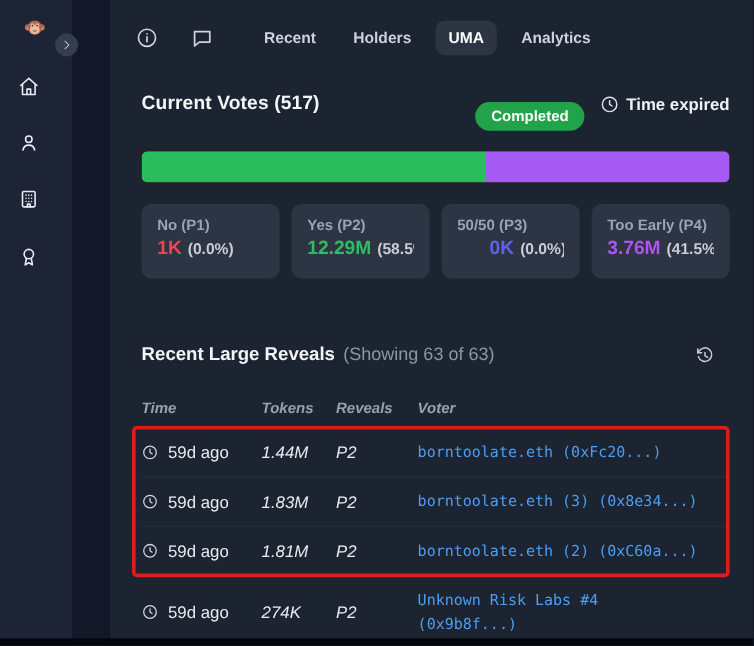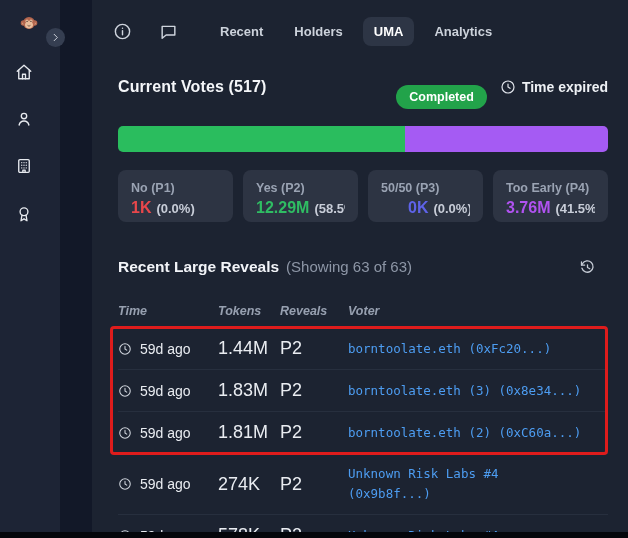--- a/index.html
+++ b/index.html
@@ -36,42 +36,42 @@
   .badge { font-size:12.5px; font-weight:600; color:#ffffff; padding:5px 13px; border-radius:999px;margin-top:20px; }
   .time-expired { display:flex; align-items:center; margin-left:13px; color:#eef1f5; font-size:14px; font-weight:600; }
   .time-expired .clock { width:16px; height:16px; margin-right:6px; color:#dfe3ea; }
   .time-expired svg { width:16px; height:16px; }
 
   .vote-bar { margin-top:17px; height:26px; border-radius:5px; overflow:hidden; display:flex; }
   .vote-bar .seg-green { height:100%; }
   .vote-bar .seg-purple { height:100%; flex:1; }
 
   .cards { margin-top:18px; display:grid; grid-template-columns:repeat(4,1fr); gap:10px; }
-  .card { background:#2d3443; border-radius:8px; padding:11px 13px 12px; height:52px; overflow:hidden; }
+  .card { background:#2d3443; border-radius:8px; padding:11px 13px 12px; height:62px; overflow:hidden; }
   .card-label { font-size:12.5px; color:#9aa3b3; font-weight:600; white-space:nowrap; }
   .card-value-row { margin-top:4px; white-space:nowrap; overflow:hidden; }
   .card-value { font-size:16px; font-weight:700; }
   .card-pct { font-size:13px; color:#c8cdd8; font-weight:600; margin-left:5px; }
 
-  .reveals-head { display:flex; align-items:center; justify-content:space-between; margin-top:36px; }
+  .reveals-head { display:flex; align-items:center; justify-content:space-between; margin-top:55px; }
   .reveals-title-wrap { display:flex; align-items:baseline; }
   .reveals-title { font-size:15.5px; font-weight:700; color:#f2f4f8; }
   .reveals-sub { font-size:15px; color:#8d96a6; margin-left:7px; }
   .history-btn { width:17px; height:17px; color:#c6ccd6; margin-right:12px; }
   .history-btn svg { width:17px; height:17px; }
 
   .table { margin-top:24px; }
   .trow { display:grid; grid-template-columns:100px 62px 68px 236px; align-items:center; }
   .thead { padding:4px 0 10px; }
   .th { font-size:12.5px; font-weight:700; color:#97a0b0;font-style:italic; }
   .tbody-row { padding:10px 0; border-bottom:1px solid #272f3e; min-height:39px; }
   .cell-time { display:flex; align-items:center; color:#e9ecf1; font-size:14px; }
   .cell-time .clock { width:14px; height:14px; margin-right:8px; color:#d2d7df; flex:0 0 auto; }
   .cell-time svg { width:14px; height:14px; display:block; }
-  .cell { color:#e9ecf1; font-size:18px; }
+  .cell { color:#e9ecf1; font-size:14px;font-style:italic; }
   .cell-voter { font-family:"DejaVu Sans Mono", monospace; font-size:12.5px; line-height:1.6;
     color:#4d9df2; cursor:pointer; word-break:normal; }
   .highlight-group { position:relative; }
   .red-box { position:absolute; left:-8px; right:0px; top:-2px; bottom:-1px;
     border:3px solid #de1c1c; border-radius:4px; pointer-events:none; z-index:5; }
 
   .bottom-bar { position:absolute; left:0; bottom:0; width:628px; height:6px; background:#04060b; z-index:9; }
 
   svg.stroke { fill:none; stroke:currentColor; stroke-width:1.8; stroke-linecap:round; stroke-linejoin:round; }
 </style>

